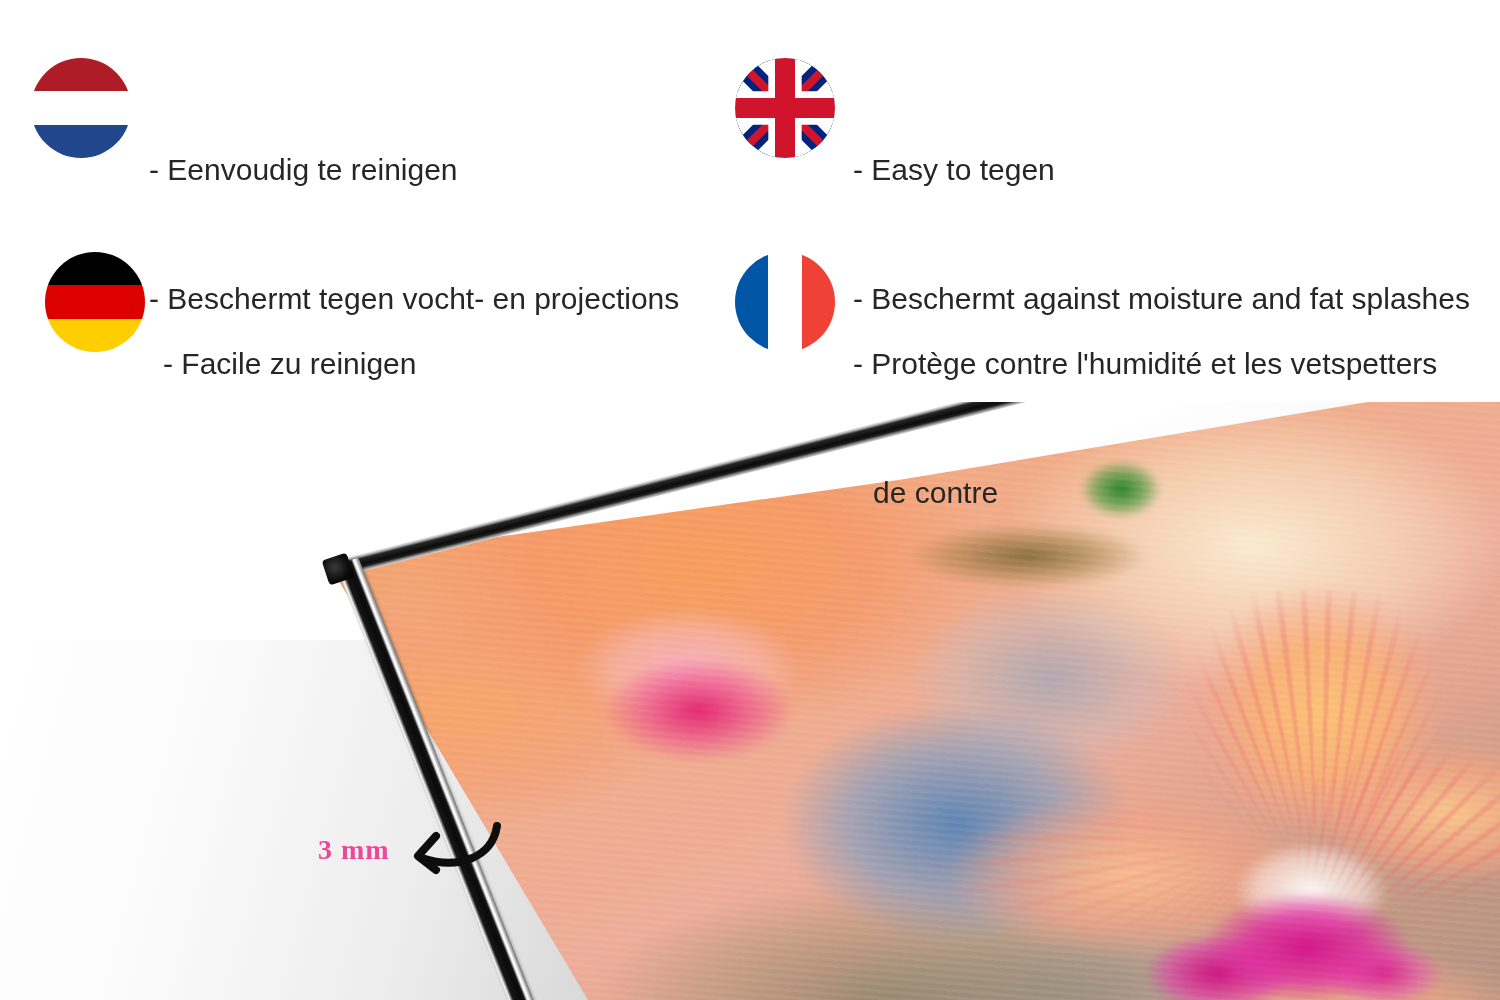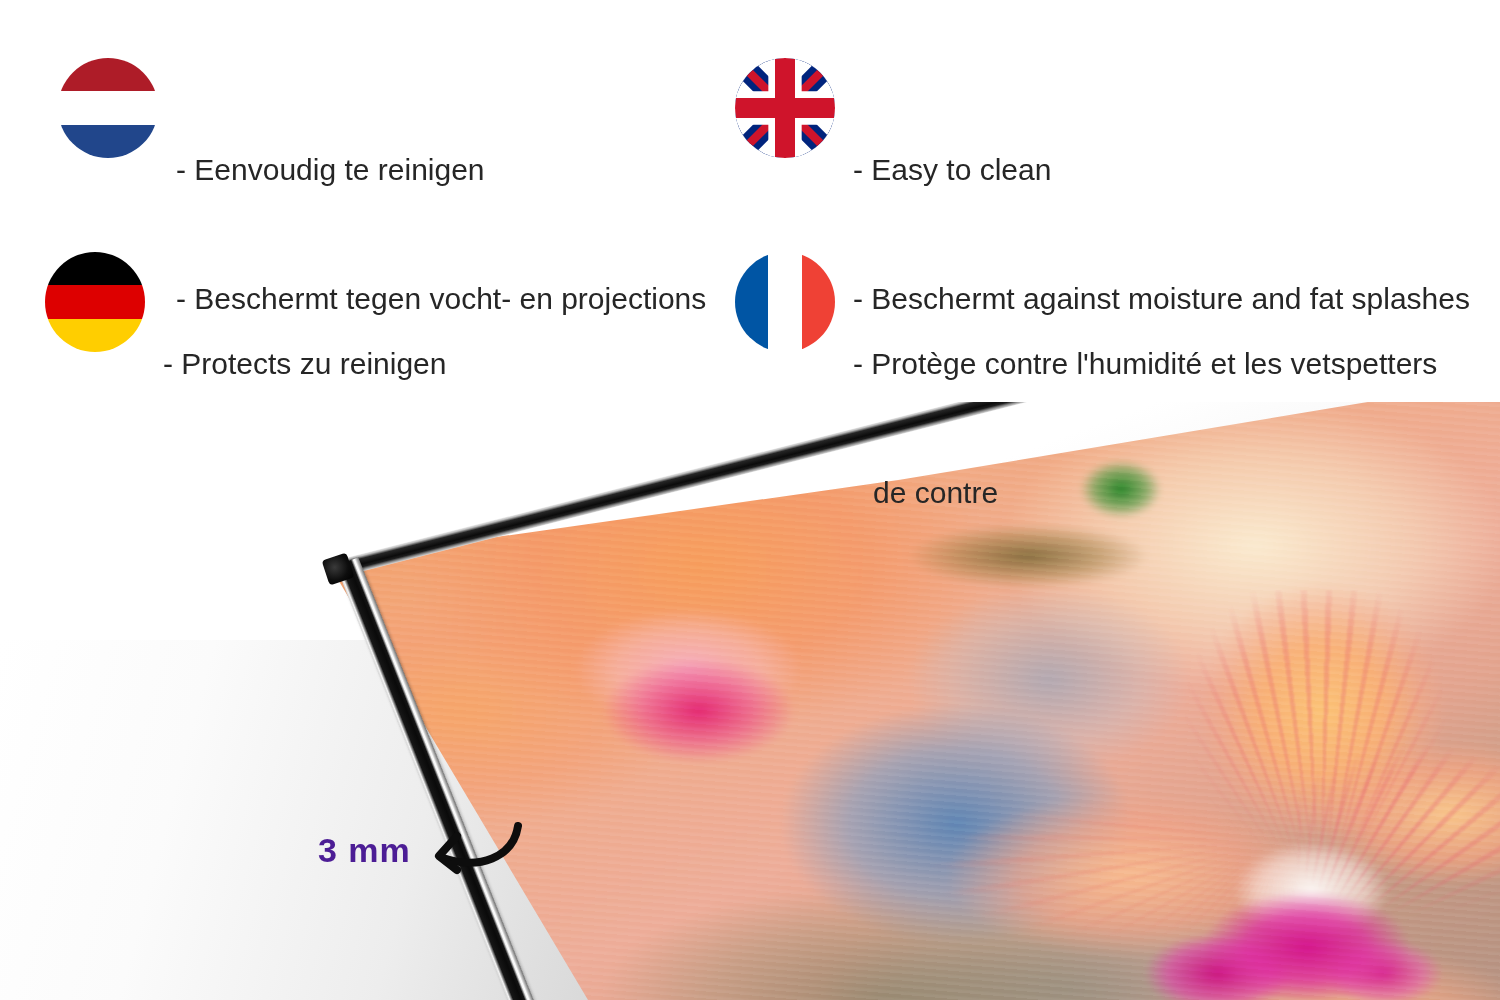--- a/index.html
+++ b/index.html
@@ -15,21 +15,21 @@
   
   .features{
     position:absolute;left:0;top:0;width:1500px;height:400px;
     z-index:40;
   }
   .feat{
     position:absolute;
     display:flex;
     align-items:flex-start;
   }
-  .feat-nl{left:58px;  top:58px;}
+  .feat-nl{left:31px;  top:58px;}
   .feat-en{left:735px; top:58px;}
   .feat-de{left:45px;  top:252px;}
   .feat-fr{left:735px; top:252px;}
 
   .flag{
     width:100px;height:100px;border-radius:50%;
     overflow:hidden;flex:0 0 100px;
     position:relative;
     background:#fff;
   }
@@ -217,23 +217,24 @@
     z-index:13;
   }
 
   
   .callout{
     position:absolute;left:318px;top:818px;
     z-index:60;
     display:flex;align-items:center;gap:6px;
   }
   .callout-label{
-    font-size:34px;font-weight:bold;color:#4c1d95;
+    font-size:28px;font-weight:bold;color:#ec4899;
     letter-spacing:1px;
     line-height:1;
+    font-family:Liberation Serif, serif;
   }
   .callout-arrow{display:block;}
 
   
   .top-white{
     position:absolute;left:0;top:0;width:1500px;height:402px;background:#fff;z-index:30;
   }
 </style>
 </head>
 <body>
@@ -292,33 +293,33 @@
           <g clip-path="url(#ukclip)">
             <rect width="60" height="60" fill="#FFFFFF"></rect>
             <path d="M0 0 L60 60 M60 0 L0 60" stroke="#00247D" stroke-width="13"></path>
             <path d="M0 0 L60 60 M60 0 L0 60" stroke="#CF142B" stroke-width="5"></path>
             <path d="M30 0 V60 M0 30 H60" stroke="#FFFFFF" stroke-width="20"></path>
             <path d="M30 0 V60 M0 30 H60" stroke="#CF142B" stroke-width="12"></path>
           </g>
         </svg>
       </div>
       <div class="feat-text">
-        <span class="feat-line">- Easy to clean</span>
+        <span class="feat-line">- Easy to tegen</span>
         <span class="feat-line">- Beschermt against moisture and fat splashes</span>
       </div>
     </div>
 
     <div class="feat feat-de">
       <div class="flag flag-de">
         <span class="band b1"></span>
           <span class="band b2"></span>
           <span class="band b3"></span>
       </div>
       <div class="feat-text">
-        <span class="feat-line">- Protects zu reinigen</span>
+        <span class="feat-line">- Facile zu reinigen</span>
       </div>
     </div>
 
     <div class="feat feat-fr">
       <div class="flag flag-fr">
         <span class="band b1"></span>
           <span class="band b2"></span>
           <span class="band b3"></span>
       </div>
       <div class="feat-text">

